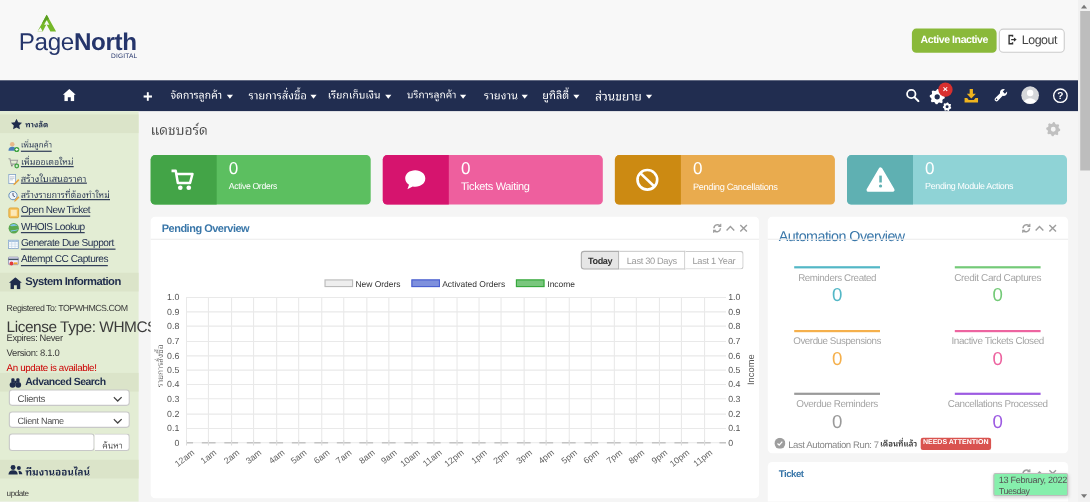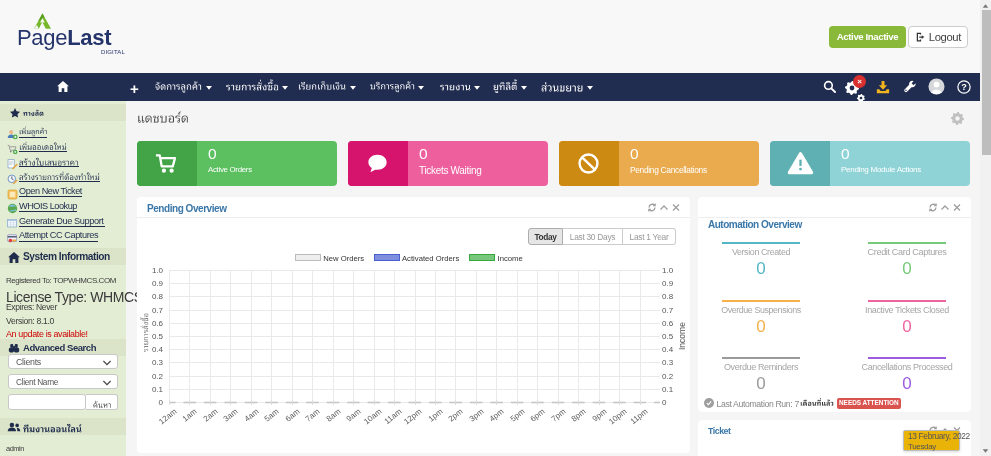--- a/index.html
+++ b/index.html
@@ -1,19 +1,19 @@
 <!DOCTYPE html>
 <html><head><meta charset="utf-8"><style>
 *{margin:0;padding:0;box-sizing:border-box}
 html,body{width:991px;height:456px;overflow:hidden;font-family:"Liberation Sans",sans-serif;background:#f5f5f5}
 .abs{position:absolute}
 </style></head><body>
 
 <div class="abs" style="left:0;top:0;width:991px;height:73px;background:#f8f8f8"></div>
-<div class="abs" style="left:17px;top:25px;font-size:22px;color:#25356b;letter-spacing:-0.3px">Page<b>Last</b></div>
+<div class="abs" style="left:17px;top:25px;font-size:22px;color:#25356b;letter-spacing:-0.3px">Page<b>North</b></div>
 <div class="abs" style="left:101px;top:49px;font-size:6px;color:#25356b;letter-spacing:0.15px">DIGITAL</div>
 <svg class="abs" style="left:34px;top:13px" width="17" height="17" viewBox="0 0 19 18">
 <path d="M9.5 0 L19 17 L13.2 17 L9.2 9.6 L5.4 17 L0 17 Z" fill="#76b82a"></path>
 <path d="M9.4 5.2 L12.1 10.2 L6.9 10.2 Z" fill="#f8f8f8"></path>
 <path d="M0 17 L5.4 17 L3.2 13 Z" fill="#f8f8f8"></path>
 <path d="M9.5 0 L11.6 3.9 L4.7 8.7 L9.2 0.3 Z" fill="#5a9e21"></path>
 </svg>
 <div class="abs" style="left:829px;top:26px;width:77px;height:22px;background:#8ab93a;border-radius:4px;color:#fff;font-weight:bold;font-size:9.6px;letter-spacing:-0.39px;text-align:center;line-height:22px;white-space:nowrap">Active Inactive</div>
 <div class="abs" style="left:908px;top:26px;width:60px;height:22px;background:#fff;border:1px solid #ccc;border-radius:4px;color:#444;font-size:11.3px;letter-spacing:-0.43px;text-align:center;line-height:20px;white-space:nowrap">
 <svg width="11" height="10" viewBox="0 0 16 16" style="vertical-align:-1px">
@@ -234,21 +234,21 @@
       <path d="M1 13c0-3.5 2.5-5.5 6-5.5s6 2 6 5.5z"></path>
       <circle cx="14.5" cy="4.5" r="2.6"></circle>
       <path d="M14 8c3 0 5 1.8 5 4.8h-4.2z"></path>
     </g>
   </svg>
 <div class="abs" style="left:23px;top:420.5px">
     <svg style="overflow:visible;display:block" width="59.0" height="13.6" viewBox="0 0 74.77 17.25">
       <path d="M72.2 13.0L72.6 12.6L73.0 12.6L73.4 13.0L73.2 13.5L72.5 13.6L72.2 13.4Z M62.2 12.6L62.8 13.0L62.6 13.6L62.4 13.8L61.9 13.6L61.8 13.0Z M58.2 12.8L58.9 12.6L59.1 12.9L59.1 13.5L58.4 13.6L58.1 13.4Z M53.6 13.0L54.0 12.6L54.4 12.6L54.8 13.0L54.6 13.5L53.9 13.6L53.6 13.4Z M31.9 13.0L32.2 12.6L32.6 12.6L33.0 13.0L32.9 13.5L32.1 13.6L31.9 13.4Z M9.4 12.6L10.0 12.8L10.1 13.4L9.9 13.6L9.1 13.5L9.0 13.0Z M43.5 10.5L44.0 10.5L44.2 10.8L44.2 11.2L44.0 11.5L43.5 11.5L43.2 11.2L43.2 10.8Z M36.4 10.5L36.9 10.5L37.1 10.8L37.1 11.2L36.9 11.5L36.4 11.5L36.1 11.2L36.1 10.8Z M68.4 8.6L68.6 8.5L69.1 8.6L69.2 9.2L69.0 9.5L68.5 9.5L68.2 9.2Z M49.8 8.6L50.0 8.5L50.5 8.6L50.6 9.2L50.4 9.5L49.9 9.5L49.6 9.2Z M28.0 8.6L28.2 8.5L28.8 8.6L28.9 9.2L28.6 9.5L28.1 9.5L27.9 9.2Z M19.2 8.5L19.9 8.6L20.0 9.2L19.8 9.5L19.0 9.4L18.9 9.0Z M9.4 8.5L9.8 8.5L10.1 8.9L10.1 9.2L9.9 9.5L9.2 9.5L9.0 9.2L9.0 8.9Z M1.1 8.6L1.8 8.5L2.0 8.8L2.0 9.2L1.8 9.5L1.2 9.5L1.0 9.2Z M67.5 8.5L67.5 9.5L68.0 10.1L68.5 10.2L68.6 14.2L70.2 14.1L70.9 13.4L71.5 13.2L71.8 14.0L72.5 14.4L73.5 14.2L74.0 13.8L74.1 12.9L73.4 11.9L73.6 11.5L73.6 7.9L72.1 7.9L72.1 11.5L71.9 11.9L70.2 12.9L70.1 8.6L69.4 7.9L68.2 7.9Z M48.9 8.5L48.9 9.5L49.4 10.1L49.9 10.2L50.0 14.2L51.6 14.1L52.2 13.4L52.9 13.2L53.1 14.0L53.9 14.4L54.9 14.2L55.4 13.8L55.5 12.9L54.8 11.9L55.0 11.5L55.0 7.9L53.5 7.9L53.5 11.5L53.2 11.9L51.6 12.9L51.5 8.6L50.8 7.9L49.6 7.9Z M27.1 8.5L27.1 9.5L27.6 10.1L28.1 10.2L28.2 14.2L29.9 14.1L30.5 13.4L31.1 13.2L31.4 14.0L32.1 14.4L33.1 14.2L33.6 13.8L33.8 12.9L33.0 11.9L33.2 11.5L33.2 7.9L31.8 7.9L31.8 11.5L31.5 11.9L29.9 12.9L29.8 8.6L29.0 7.9L27.9 7.9Z M21.9 8.4L22.4 9.4L23.2 9.0L23.8 9.0L24.2 9.4L24.4 9.8L24.4 14.2L25.9 14.2L25.9 9.1L25.6 8.6L24.6 7.9L23.0 7.9Z M20.1 7.9L19.0 7.9L18.4 8.2L18.1 8.9L18.2 9.6L18.8 10.1L19.4 10.4L19.2 12.9L19.0 13.1L18.2 13.0L17.2 9.6L15.8 9.6L15.8 10.0L17.1 14.2L19.8 14.2L20.2 14.0L20.8 13.4L20.9 13.0L20.9 8.6Z M8.8 8.0L8.2 8.6L8.2 9.4L8.6 10.0L9.2 10.2L9.2 12.0L8.8 12.1L8.2 12.9L8.4 13.8L9.0 14.2L10.0 14.4L10.8 14.0L11.0 13.6L11.1 13.0L12.1 13.6L12.8 14.2L14.4 14.2L14.4 7.9L12.8 8.0L12.9 12.0L12.8 13.0L12.1 12.5L11.0 12.0L11.0 8.9L10.8 8.2L10.1 7.9L9.0 7.9Z M0.2 8.5L0.4 9.8L0.8 10.1L1.2 10.2L1.4 14.2L2.9 14.2L2.9 12.2L3.1 10.9L3.8 9.6L4.4 9.1L4.9 9.1L5.2 9.5L5.2 14.2L6.9 14.2L6.9 9.4L6.6 8.5L6.2 8.1L5.8 7.9L4.5 7.9L3.5 8.6L3.0 9.6L2.9 8.6L2.1 7.9L1.0 7.9Z M61.0 8.2L61.0 9.4L62.1 9.0L63.1 8.9L64.2 9.2L64.6 9.9L64.5 10.9L63.4 10.1L62.0 10.1L61.6 10.2L61.0 10.9L60.8 12.0L60.8 12.8L61.0 13.8L61.5 14.2L61.9 14.4L62.6 14.4L63.0 14.2L63.4 13.9L63.5 12.8L63.1 12.2L62.4 12.1L62.2 11.4L62.5 11.1L63.1 11.0L63.9 11.4L64.5 12.2L64.6 12.6L64.6 14.2L66.1 14.2L66.1 9.2L65.9 8.8L65.4 8.2L64.6 7.9L63.9 7.8L62.0 7.9Z M42.2 8.2L42.2 9.4L43.4 9.0L44.8 8.9L45.5 9.1L46.0 9.8L45.9 13.1L45.6 13.2L44.1 13.2L43.8 12.9L43.9 12.1L44.5 12.0L44.9 11.6L45.0 11.2L44.9 10.4L44.1 9.9L43.4 9.9L42.6 10.2L42.4 10.8L42.4 13.5L42.5 13.8L43.1 14.2L46.8 14.2L47.2 14.0L47.6 13.2L47.6 9.8L47.4 8.9L46.6 8.1L45.2 7.8L43.4 7.9Z M35.1 8.2L35.1 9.4L36.2 9.0L37.6 8.9L38.4 9.1L38.9 9.8L38.8 13.1L38.5 13.2L37.0 13.2L36.6 12.9L36.8 12.1L37.4 12.0L37.8 11.6L37.9 11.2L37.8 10.4L37.0 9.9L36.2 9.9L35.5 10.2L35.2 10.8L35.2 13.5L35.4 13.8L36.0 14.2L39.6 14.2L40.1 14.0L40.5 13.2L40.5 9.8L40.2 8.9L39.5 8.1L38.1 7.8L36.2 7.9Z M72.0 5.5L72.4 5.5L72.8 5.9L72.8 6.1L72.4 6.5L72.0 6.5L71.6 6.1L71.6 5.9Z M2.6 5.9L3.2 5.4L3.9 5.4L4.8 5.8L5.1 6.1L2.6 6.1Z M6.8 4.5L5.4 4.5L5.1 5.4L4.8 5.0L3.9 4.6L2.6 4.6L1.6 5.4L1.4 5.9L1.4 6.9L6.8 6.9Z M74.2 4.0L72.9 4.0L72.5 4.5L71.4 5.1L71.0 5.6L71.1 6.5L71.5 6.9L71.9 7.0L72.9 6.9L73.4 6.4L73.4 5.6L73.0 5.1L73.8 4.8L74.2 4.2Z M55.6 3.8L56.6 6.2L57.5 6.2L58.5 5.0L58.9 5.4L58.8 6.5L58.2 7.1L57.4 7.6L57.2 13.5L57.9 14.2L58.9 14.4L59.5 14.1L59.9 13.8L60.0 13.4L59.8 12.4L58.8 11.8L58.9 8.1L59.8 7.4L60.2 6.2L60.1 4.9L59.2 3.9L58.2 3.6L57.6 4.6L57.1 4.8L56.9 3.8Z" fill="#1f2c4c" fill-rule="evenodd"></path>
     </svg>
   </div>
-<div class="abs" style="left:6px;top:443.5px;font-size:7.4px;letter-spacing:-0.43px;color:#3a3a3a">admin</div>
+<div class="abs" style="left:6px;top:443.5px;font-size:7.4px;letter-spacing:-0.43px;color:#3a3a3a">update</div>
 <div class="abs" style="left:137px;top:107px">
     <svg style="overflow:visible;display:block" width="52.0" height="18.8" viewBox="0 0 62.37 22.50">
       <path d="M50.0 16.6L50.6 17.1L50.6 17.6L50.2 18.0L49.8 18.1L49.2 17.8L49.1 17.4L49.5 16.8Z M7.8 16.8L8.0 17.0L8.1 17.5L7.8 18.0L7.2 18.1L6.6 17.6L6.6 17.1L7.0 16.8Z M3.5 16.8L3.8 17.0L3.8 17.8L3.2 18.1L2.6 18.0L2.4 17.6L2.4 17.1L2.8 16.8Z M56.9 13.6L57.6 13.8L57.9 14.2L57.8 14.6L57.2 15.0L57.0 15.0L56.5 14.6L56.5 14.0Z M13.5 13.6L14.2 13.8L14.5 14.2L14.4 14.6L13.9 15.0L13.6 15.0L13.1 14.6L13.1 14.0Z M40.2 13.8L40.4 14.6L39.9 15.0L39.2 14.9L39.0 14.5L39.0 14.0L39.4 13.6Z M28.9 11.0L29.5 11.0L29.9 11.4L29.9 12.0L29.5 12.4L28.9 12.4L28.5 12.0L28.5 11.4Z M20.8 11.0L21.1 11.0L21.6 11.4L21.6 12.0L21.2 12.4L20.6 12.4L20.2 12.0L20.2 11.4Z M28.1 10.6L27.8 11.1L27.8 12.2L27.9 12.5L28.5 13.0L29.5 13.2L29.4 17.8L28.5 18.0L28.5 18.6L34.5 18.6L34.9 18.5L35.2 18.1L35.5 17.5L35.5 10.4L34.2 10.4L34.2 17.2L33.8 17.8L30.6 17.6L30.6 11.1L30.2 10.6L29.8 10.4L28.6 10.4Z M19.8 10.8L19.5 11.2L19.6 12.4L20.1 12.9L20.5 13.0L21.2 12.9L21.4 13.1L20.5 14.4L20.5 17.6L20.2 17.9L19.8 18.0L19.8 18.6L24.9 18.6L25.2 18.5L25.6 18.1L25.9 17.5L25.9 14.2L25.6 13.6L25.2 13.2L24.6 13.0L25.4 12.6L25.8 12.2L26.1 11.1L26.0 10.4L24.9 10.5L24.9 11.5L24.6 12.0L24.2 12.4L23.8 12.6L23.4 12.6L23.4 13.2L24.1 13.5L24.6 14.0L24.6 17.2L24.1 17.8L21.8 17.6L21.8 14.2L22.5 12.5L22.5 11.2L22.2 10.8L21.6 10.4L20.4 10.4Z M5.9 10.4L5.9 17.8L6.4 18.5L7.0 18.8L7.8 18.8L8.1 18.6L8.8 18.0L8.9 17.2L8.5 16.4L8.1 16.1L7.1 15.9L7.0 10.4Z M1.5 10.5L1.5 17.1L1.6 17.9L2.1 18.5L2.8 18.8L3.4 18.8L4.0 18.5L4.4 18.1L4.5 16.9L3.9 16.1L2.8 15.9L2.8 10.4Z M54.6 11.0L53.9 11.9L53.4 13.5L53.5 15.9L54.0 17.6L54.5 18.6L55.9 18.6L57.8 16.5L58.5 14.9L58.4 13.6L57.9 13.1L56.9 13.0L56.2 13.2L55.9 13.8L55.9 14.8L56.2 15.2L56.9 15.4L57.1 15.6L56.5 16.6L55.2 17.5L55.0 17.0L54.6 15.2L54.8 13.0L55.0 12.4L55.6 11.6L56.9 11.1L58.2 11.2L58.8 11.5L59.4 12.1L59.8 13.5L59.8 18.6L60.9 18.6L60.9 12.5L60.5 11.6L59.6 10.8L58.0 10.2L55.9 10.4Z M47.1 10.5L46.1 11.5L46.0 12.0L46.1 13.2L49.0 13.6L49.8 13.9L50.1 14.2L50.2 14.8L50.1 16.0L49.5 16.0L48.6 16.6L48.5 17.9L49.2 18.6L49.6 18.8L50.6 18.6L51.2 18.1L51.4 17.8L51.4 14.1L51.1 13.6L50.4 13.1L47.9 12.8L47.2 12.5L47.2 11.9L47.6 11.4L48.5 11.1L49.5 11.2L50.1 11.5L51.4 11.5L52.0 11.2L51.9 10.4L51.4 10.6L50.2 10.6L48.9 10.2L48.0 10.2Z M38.0 10.9L38.0 11.9L39.6 11.2L41.4 11.1L42.5 11.5L42.9 11.9L43.1 12.5L43.1 17.2L43.0 17.5L42.6 17.8L39.9 17.8L39.5 17.5L39.4 17.2L39.5 15.6L40.2 15.6L41.0 15.0L41.1 13.8L40.4 13.0L39.2 12.9L38.8 13.1L38.2 13.8L38.2 17.9L38.4 18.1L39.1 18.6L43.4 18.6L43.8 18.5L44.4 17.6L44.4 12.5L43.9 11.2L43.5 10.9L42.8 10.5L41.8 10.2L39.4 10.4Z M11.2 11.0L10.5 11.9L10.0 13.5L10.1 15.9L10.6 17.6L11.1 18.6L12.5 18.6L14.4 16.5L15.1 14.9L15.0 13.6L14.5 13.1L13.5 13.0L12.9 13.2L12.5 13.8L12.5 14.8L12.9 15.2L13.5 15.4L13.8 15.6L13.1 16.6L11.9 17.5L11.6 17.0L11.2 15.2L11.4 13.0L11.6 12.4L12.2 11.6L13.5 11.1L14.9 11.2L15.4 11.5L16.0 12.1L16.4 13.5L16.4 18.6L17.5 18.6L17.5 12.5L17.1 11.6L16.2 10.8L14.6 10.2L12.5 10.4Z M50.1 7.4L51.0 7.5L51.1 8.2L50.8 8.6L50.1 8.6L49.9 8.4L49.8 7.8Z M52.5 5.5L51.5 5.5L50.9 6.2L49.8 6.9L49.2 7.4L49.1 8.4L49.6 9.0L49.9 9.1L51.0 9.1L51.6 8.6L51.8 7.6L51.1 6.9L51.9 6.5L52.5 5.9Z" fill="#474747" fill-rule="evenodd"></path>
     </svg>
   </div>
 <div class="abs" style="left:951px;top:111px"><svg width="13" height="13" viewBox="0 0 13 13">
       <path fill-rule="evenodd" fill="#c0c0c0" d="M6.50 0.00L7.77 0.12L8.49 1.70L9.39 2.18L11.10 1.90L11.90 2.89L11.30 4.51L11.60 5.49L13.00 6.50L12.88 7.77L11.30 8.49L10.82 9.39L11.10 11.10L10.11 11.90L8.49 11.30L7.51 11.60L6.50 13.00L5.23 12.88L4.51 11.30L3.61 10.82L1.90 11.10L1.10 10.11L1.70 8.49L1.40 7.51L0.00 6.50L0.12 5.23L1.70 4.51L2.18 3.61L1.90 1.90L2.89 1.10L4.51 1.70L5.49 1.40Z M8.71 6.50A2.21 2.21 0 1 0 4.29 6.50A2.21 2.21 0 1 0 8.71 6.50Z"></path>
     </svg></div>
 <div class="abs" style="left:137px;top:141px;width:200px;height:45px;background:#5cbf60;border-radius:4px"></div>
 <div class="abs" style="left:137px;top:141px;width:60px;height:45px;background:#43a447;border-radius:4px 0 0 4px"></div>
@@ -351,32 +351,32 @@
 <div class="abs" style="left:563px;top:407px;width:40px;text-align:right;font-size:8px;color:#606060;transform:rotate(-38deg);transform-origin:100% 0">9pm</div>
 <div class="abs" style="left:583px;top:407px;width:40px;text-align:right;font-size:8px;color:#606060;transform:rotate(-38deg);transform-origin:100% 0">10pm</div>
 <div class="abs" style="left:604px;top:407px;width:40px;text-align:right;font-size:8px;color:#606060;transform:rotate(-38deg);transform-origin:100% 0">11pm</div>
 <div class="abs" style="left:139px;top:352px;transform:rotate(-90deg);transform-origin:0 0">
     <svg style="overflow:visible;display:block" width="39.0" height="11.1" viewBox="0 0 44.67 12.75">
       <path d="M26.8 9.4L27.0 9.4L27.2 9.6L27.2 10.0L27.0 10.2L26.8 10.2L26.4 9.8Z M23.8 9.4L24.0 9.4L24.2 9.6L24.2 10.0L24.0 10.2L23.6 10.2L23.4 10.0L23.4 9.8Z M2.2 9.4L2.5 9.4L2.8 9.6L2.8 10.0L2.5 10.2L2.1 10.2L1.9 10.0L1.9 9.8Z M41.1 7.6L41.4 7.6L41.6 7.9L41.6 8.2L41.4 8.5L41.1 8.5L40.9 8.2L40.9 7.9Z M35.6 6.1L35.9 6.1L36.2 6.6L35.9 7.0L35.6 7.0L35.4 6.8L35.4 6.4Z M33.1 6.1L33.4 6.2L33.4 7.0L32.8 6.9L32.9 6.2Z M9.0 6.1L9.2 6.1L9.5 6.4L9.5 6.8L9.2 7.0L9.0 7.0L8.8 6.8L8.8 6.4Z M40.4 6.1L40.4 6.6L41.5 6.2L42.4 6.2L42.9 6.5L43.2 7.1L43.2 9.8L42.8 10.1L41.6 10.1L41.1 9.9L41.0 9.6L41.0 9.0L41.2 8.8L41.9 8.6L42.0 7.6L41.4 7.2L40.8 7.4L40.5 7.6L40.4 8.0L40.4 9.8L40.6 10.4L40.9 10.5L43.4 10.5L43.6 10.4L43.9 10.0L43.9 7.0L43.6 6.4L42.9 5.9L41.0 5.9Z M35.4 5.9L35.0 6.4L35.0 6.8L35.2 7.1L36.1 7.2L36.6 6.9L36.8 7.1L35.9 8.4L35.8 10.1L35.5 10.1L35.5 10.5L38.5 10.5L38.9 10.1L38.9 7.8L38.5 7.5L38.5 7.1L39.0 6.6L39.0 5.9L38.5 5.9L38.2 6.9L37.8 7.1L37.8 7.5L38.2 7.9L38.2 9.8L38.0 10.0L36.5 9.9L36.5 8.4L37.2 7.0L37.2 5.9L36.9 6.0L36.6 6.6L36.5 6.2L36.1 5.9Z M33.5 5.9L32.8 5.9L32.4 6.2L32.4 7.0L32.6 7.2L33.4 7.5L33.4 9.4L33.0 10.0L32.4 10.1L32.1 9.9L31.2 7.1L30.6 7.1L31.8 10.5L33.2 10.5L33.9 10.0L34.0 9.6L34.0 6.5L33.8 6.0Z M22.4 5.9L21.8 6.4L21.6 7.4L23.2 7.6L23.9 7.9L23.9 9.1L23.4 9.1L23.1 9.4L23.1 10.2L23.4 10.5L24.2 10.5L24.6 10.1L24.6 7.9L24.0 7.4L22.8 7.2L22.2 7.0L22.2 6.8L22.9 6.2L24.6 6.5L24.9 6.4L24.9 5.9L23.8 6.0Z M18.6 5.9L18.1 6.1L18.2 6.6L19.0 6.2L19.4 6.2L19.9 6.6L20.0 7.0L20.0 10.5L20.6 10.5L20.6 6.9L20.2 6.1L19.8 5.9Z M13.9 6.1L13.2 6.9L13.2 7.5L14.0 7.6L14.2 7.9L13.8 8.1L13.5 8.5L13.5 10.5L14.1 10.5L14.1 8.5L14.5 8.1L14.9 8.0L14.8 7.5L14.1 7.4L13.9 7.0L14.2 6.5L14.9 6.2L15.9 6.4L16.5 7.1L16.5 10.5L17.1 10.5L17.1 7.0L17.0 6.6L16.4 6.0L16.0 5.9L14.4 5.9Z M8.5 6.0L8.1 6.6L8.1 7.2L8.4 7.8L8.8 8.0L8.8 8.4L8.2 8.8L8.2 10.0L8.4 10.2L8.8 10.5L11.5 10.5L11.8 10.4L12.0 9.9L12.0 5.9L11.4 5.9L11.4 9.6L11.2 9.9L9.1 10.0L8.9 9.8L8.9 8.8L9.4 8.4L10.4 8.4L10.4 8.0L9.1 7.9L8.8 7.1L9.5 7.2L9.8 7.1L9.9 6.2L9.5 5.9Z M4.8 5.9L4.2 6.1L4.4 6.6L5.1 6.2L5.5 6.2L6.0 6.6L6.1 7.0L6.1 10.5L6.8 10.5L6.8 6.9L6.4 6.1L5.9 5.9Z M0.9 5.9L0.2 6.4L0.1 7.4L1.8 7.6L2.4 7.9L2.4 9.1L1.9 9.1L1.6 9.4L1.6 10.2L1.9 10.5L2.8 10.5L3.1 10.1L3.1 7.9L2.5 7.4L1.2 7.2L0.8 7.0L0.8 6.8L1.4 6.2L3.1 6.5L3.4 6.4L3.4 5.9L2.2 6.0Z M30.1 5.6L29.5 5.6L29.5 5.9L29.0 6.2L28.4 5.9L26.8 5.9L26.0 6.1L26.0 6.6L27.1 6.2L27.9 6.2L28.5 6.5L28.9 7.0L28.8 8.2L28.2 7.8L27.2 7.4L26.6 7.5L26.1 8.0L26.0 8.4L26.0 10.0L26.4 10.5L27.2 10.5L27.6 10.1L27.6 9.5L27.2 9.1L26.9 9.1L26.6 8.9L26.6 8.5L27.1 7.9L27.6 7.9L28.5 8.5L28.9 9.4L28.9 10.5L29.5 10.5L29.4 6.9L29.5 6.5L30.1 5.9Z M35.9 4.6L36.4 4.0L37.2 4.0L38.2 4.6Z M27.5 4.1L27.8 3.9L28.0 3.9L28.4 4.4L27.6 4.6Z M35.4 5.0L39.0 5.0L39.0 3.6L38.6 3.6L38.5 4.5L38.1 4.1L38.1 3.6L37.9 3.6L37.8 3.9L37.0 3.6L36.4 3.6L36.0 3.8L35.5 4.2Z M27.1 4.1L27.1 4.5L27.4 4.9L28.0 5.1L29.1 5.0L30.1 4.5L30.2 3.8L29.6 4.4L28.6 4.6L28.5 3.8L28.2 3.6L27.5 3.6Z M28.9 1.8L28.9 2.9L29.0 3.1L29.4 3.1L29.5 2.9L29.5 1.8Z M37.6 1.5L37.9 1.5L38.1 1.8L38.1 2.0L37.9 2.2L37.6 2.2L37.4 2.0L37.4 1.8Z M37.1 3.0L38.2 3.0L38.9 2.8L39.5 2.1L39.6 1.5L39.1 1.6L39.0 2.1L38.5 2.6L38.1 2.5L38.5 1.9L38.2 1.4L37.5 1.2L37.1 1.6L37.1 2.1L37.4 2.4L37.9 2.5L37.5 2.8L37.1 2.8Z" fill="#555" fill-rule="evenodd"></path>
     </svg>
   </div>
 <div class="abs" style="left:677px;top:350px;font-size:8.5px;color:#555;transform:rotate(-90deg);transform-origin:0 0;white-space:nowrap">Income</div>
 <div class="abs" style="left:698px;top:197px;width:273px;height:215px;background:#fff;border-radius:4px"></div>
-<div class="abs" style="left:708px;top:219px;font-size:10px;letter-spacing:-0.48px;font-weight:bold;color:#3a77a9;white-space:nowrap">Automation Overview</div>
+<div class="abs" style="left:708px;top:207px;font-size:13px;letter-spacing:-0.48px;font-weight:normal;color:#3a77a9;white-space:nowrap">Automation Overview</div>
 <svg class="abs" style="left:929px;top:203px" width="32" height="9" viewBox="0 0 32 9">
 <g stroke="#9e9e9e" stroke-width="1.3" fill="none">
 <path d="M1 4.5a3.4 3.4 0 0 1 6-2M7 4.5a3.4 3.4 0 0 1-6 2"></path>
       <path d="M7.2 0.5v2.2h-2.2M0.8 8.5V6.3h2.2" stroke-width="1.1"></path>
 <path d="M12.5 6.5l3.5-3.5 3.5 3.5"></path>
 <path d="M25 1.5l6 6M31 1.5l-6 6"></path>
     </g>
   </svg>
 <div class="abs" style="left:698px;top:217px;width:273px;height:1px;background:#ededed"></div>
 <div class="abs" style="left:722px;top:242px;width:78px;height:2px;background:#53b7c6"></div>
-<div class="abs" style="left:696px;top:247px;width:130px;text-align:center;font-size:8.9px;letter-spacing:-0.36px;color:#a5a5a5;white-space:nowrap">Version Created</div>
+<div class="abs" style="left:696px;top:247px;width:130px;text-align:center;font-size:8.9px;letter-spacing:-0.36px;color:#a5a5a5;white-space:nowrap">Reminders Created</div>
 <div class="abs" style="left:696px;top:259px;width:130px;text-align:center;font-size:17px;color:#53b7c6">0</div>
 <div class="abs" style="left:868px;top:242px;width:78px;height:2px;background:#74ca78"></div>
 <div class="abs" style="left:842px;top:247px;width:130px;text-align:center;font-size:9.1px;letter-spacing:-0.35px;color:#a5a5a5;white-space:nowrap">Credit Card Captures</div>
 <div class="abs" style="left:842px;top:259px;width:130px;text-align:center;font-size:17px;color:#74ca78">0</div>
 <div class="abs" style="left:722px;top:299.5px;width:78px;height:2px;background:#f5b04c"></div>
 <div class="abs" style="left:696px;top:304.5px;width:130px;text-align:center;font-size:8.9px;letter-spacing:-0.40px;color:#a5a5a5;white-space:nowrap">Overdue Suspensions</div>
 <div class="abs" style="left:696px;top:316.5px;width:130px;text-align:center;font-size:17px;color:#f5b04c">0</div>
 <div class="abs" style="left:868px;top:299.5px;width:78px;height:2px;background:#ed64a0"></div>
 <div class="abs" style="left:842px;top:304.5px;width:130px;text-align:center;font-size:9.0px;letter-spacing:-0.35px;color:#a5a5a5;white-space:nowrap">Inactive Tickets Closed</div>
 <div class="abs" style="left:842px;top:316.5px;width:130px;text-align:center;font-size:17px;color:#ed64a0">0</div>
@@ -400,21 +400,21 @@
 <div class="abs" style="left:698px;top:420px;width:273px;height:36px;background:#fff;border-radius:4px 4px 0 0"></div>
 <div class="abs" style="left:708px;top:425.5px;font-size:8.8px;letter-spacing:-0.46px;font-weight:bold;color:#3a77a9">Ticket</div>
 <svg class="abs" style="left:929px;top:426px" width="32" height="9" viewBox="0 0 32 9">
 <g stroke="#9e9e9e" stroke-width="1.3" fill="none">
 <path d="M1 4.5a3.4 3.4 0 0 1 6-2M7 4.5a3.4 3.4 0 0 1-6 2"></path>
       <path d="M7.2 0.5v2.2h-2.2M0.8 8.5V6.3h2.2" stroke-width="1.1"></path>
 <path d="M12.5 6.5l3.5-3.5 3.5 3.5"></path>
 <path d="M25 1.5l6 6M31 1.5l-6 6"></path>
     </g>
   </svg>
-<div class="abs" style="left:903px;top:429.5px;width:57px;height:21.5px;background:#eab308;border:1px solid #bdbdbd;border-radius:2px;box-shadow:0 1px 3px rgba(0,0,0,.15);color:#555;padding:1.5px 0 0 4px;line-height:9.8px;z-index:5;white-space:nowrap">
+<div class="abs" style="left:903px;top:429.5px;width:68px;height:21.5px;background:#86efac;border:1px solid #bdbdbd;border-radius:2px;box-shadow:0 1px 3px rgba(0,0,0,.15);color:#555;padding:1.5px 0 0 4px;line-height:9.8px;z-index:5;white-space:nowrap">
     <div style="font-size:8.3px;letter-spacing:-0.31px">13 February, 2022</div>
     <div style="font-size:8.0px;letter-spacing:-0.36px">Tuesday</div>
   </div>
 <div class="abs" style="left:980px;top:0;width:11px;height:456px;background:#f1f1f1;z-index:9"></div>
 <svg class="abs" style="left:982px;top:3px;z-index:10" width="7" height="6" viewBox="0 0 10 8">
     <path d="M1 6.5 L5 1.5 L9 6.5" fill="#787878"></path>
   </svg>
 <svg class="abs" style="left:982px;top:448px;z-index:10" width="7" height="6" viewBox="0 0 10 8">
     <path d="M1 1.5 L5 6.5 L9 1.5" fill="#787878"></path>
   </svg>

